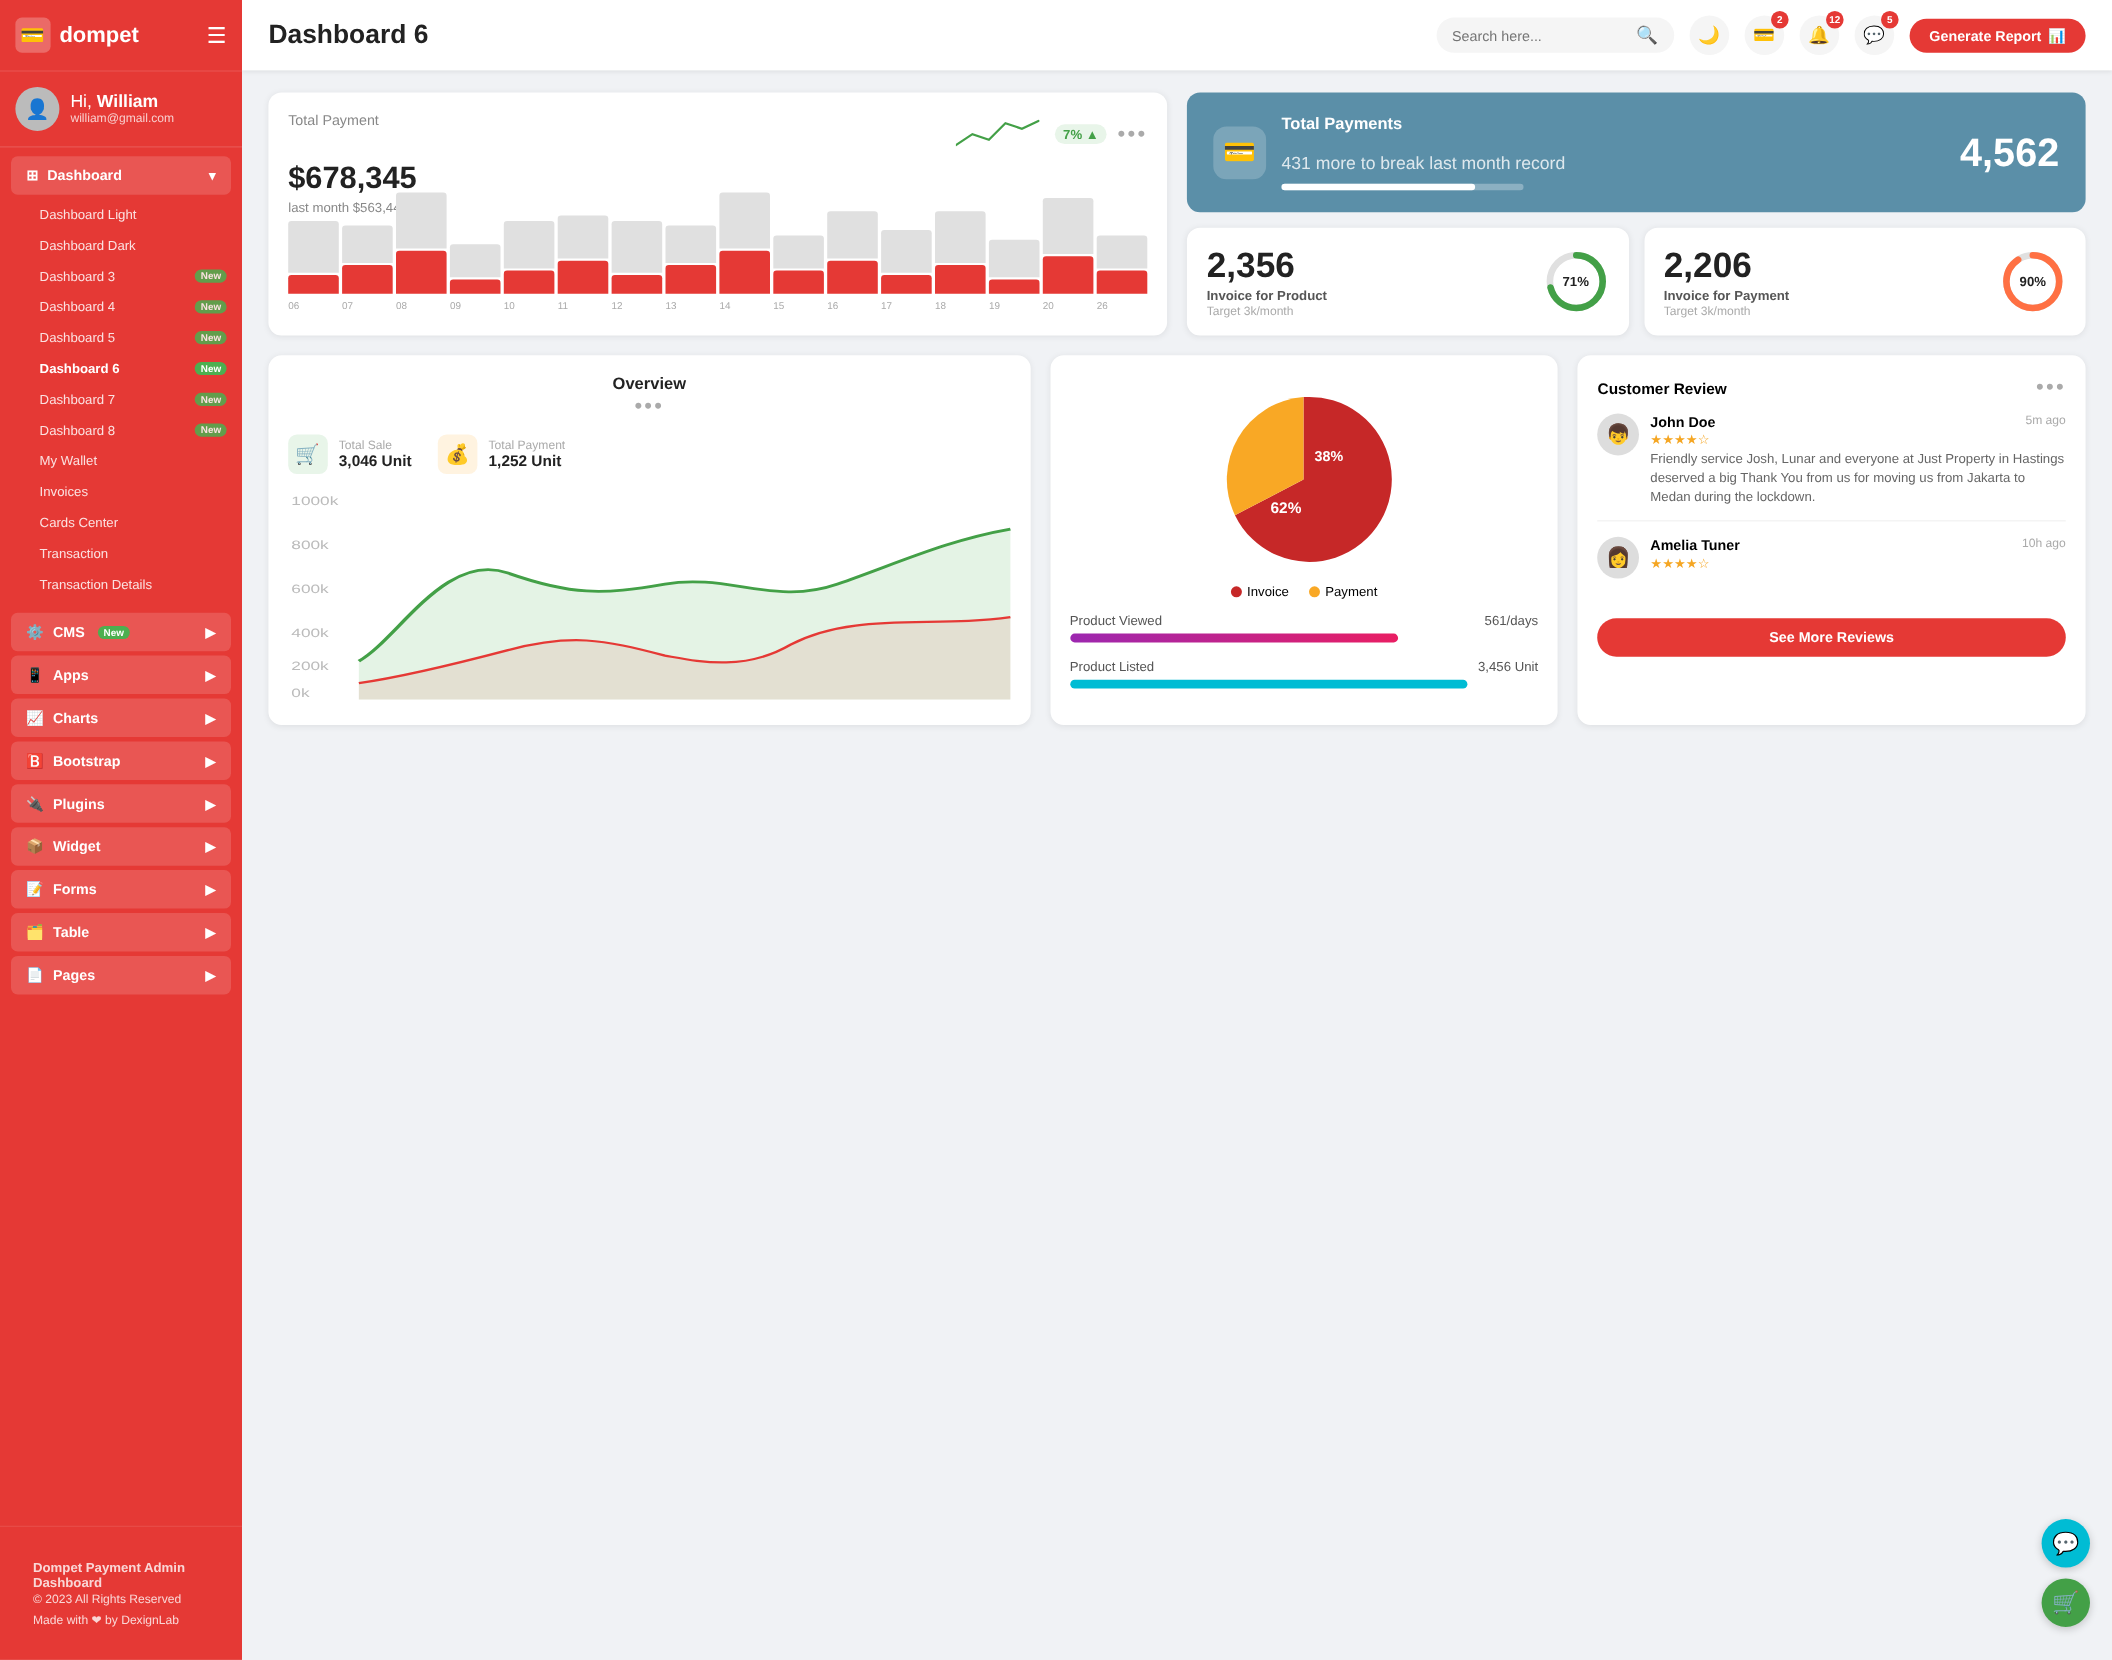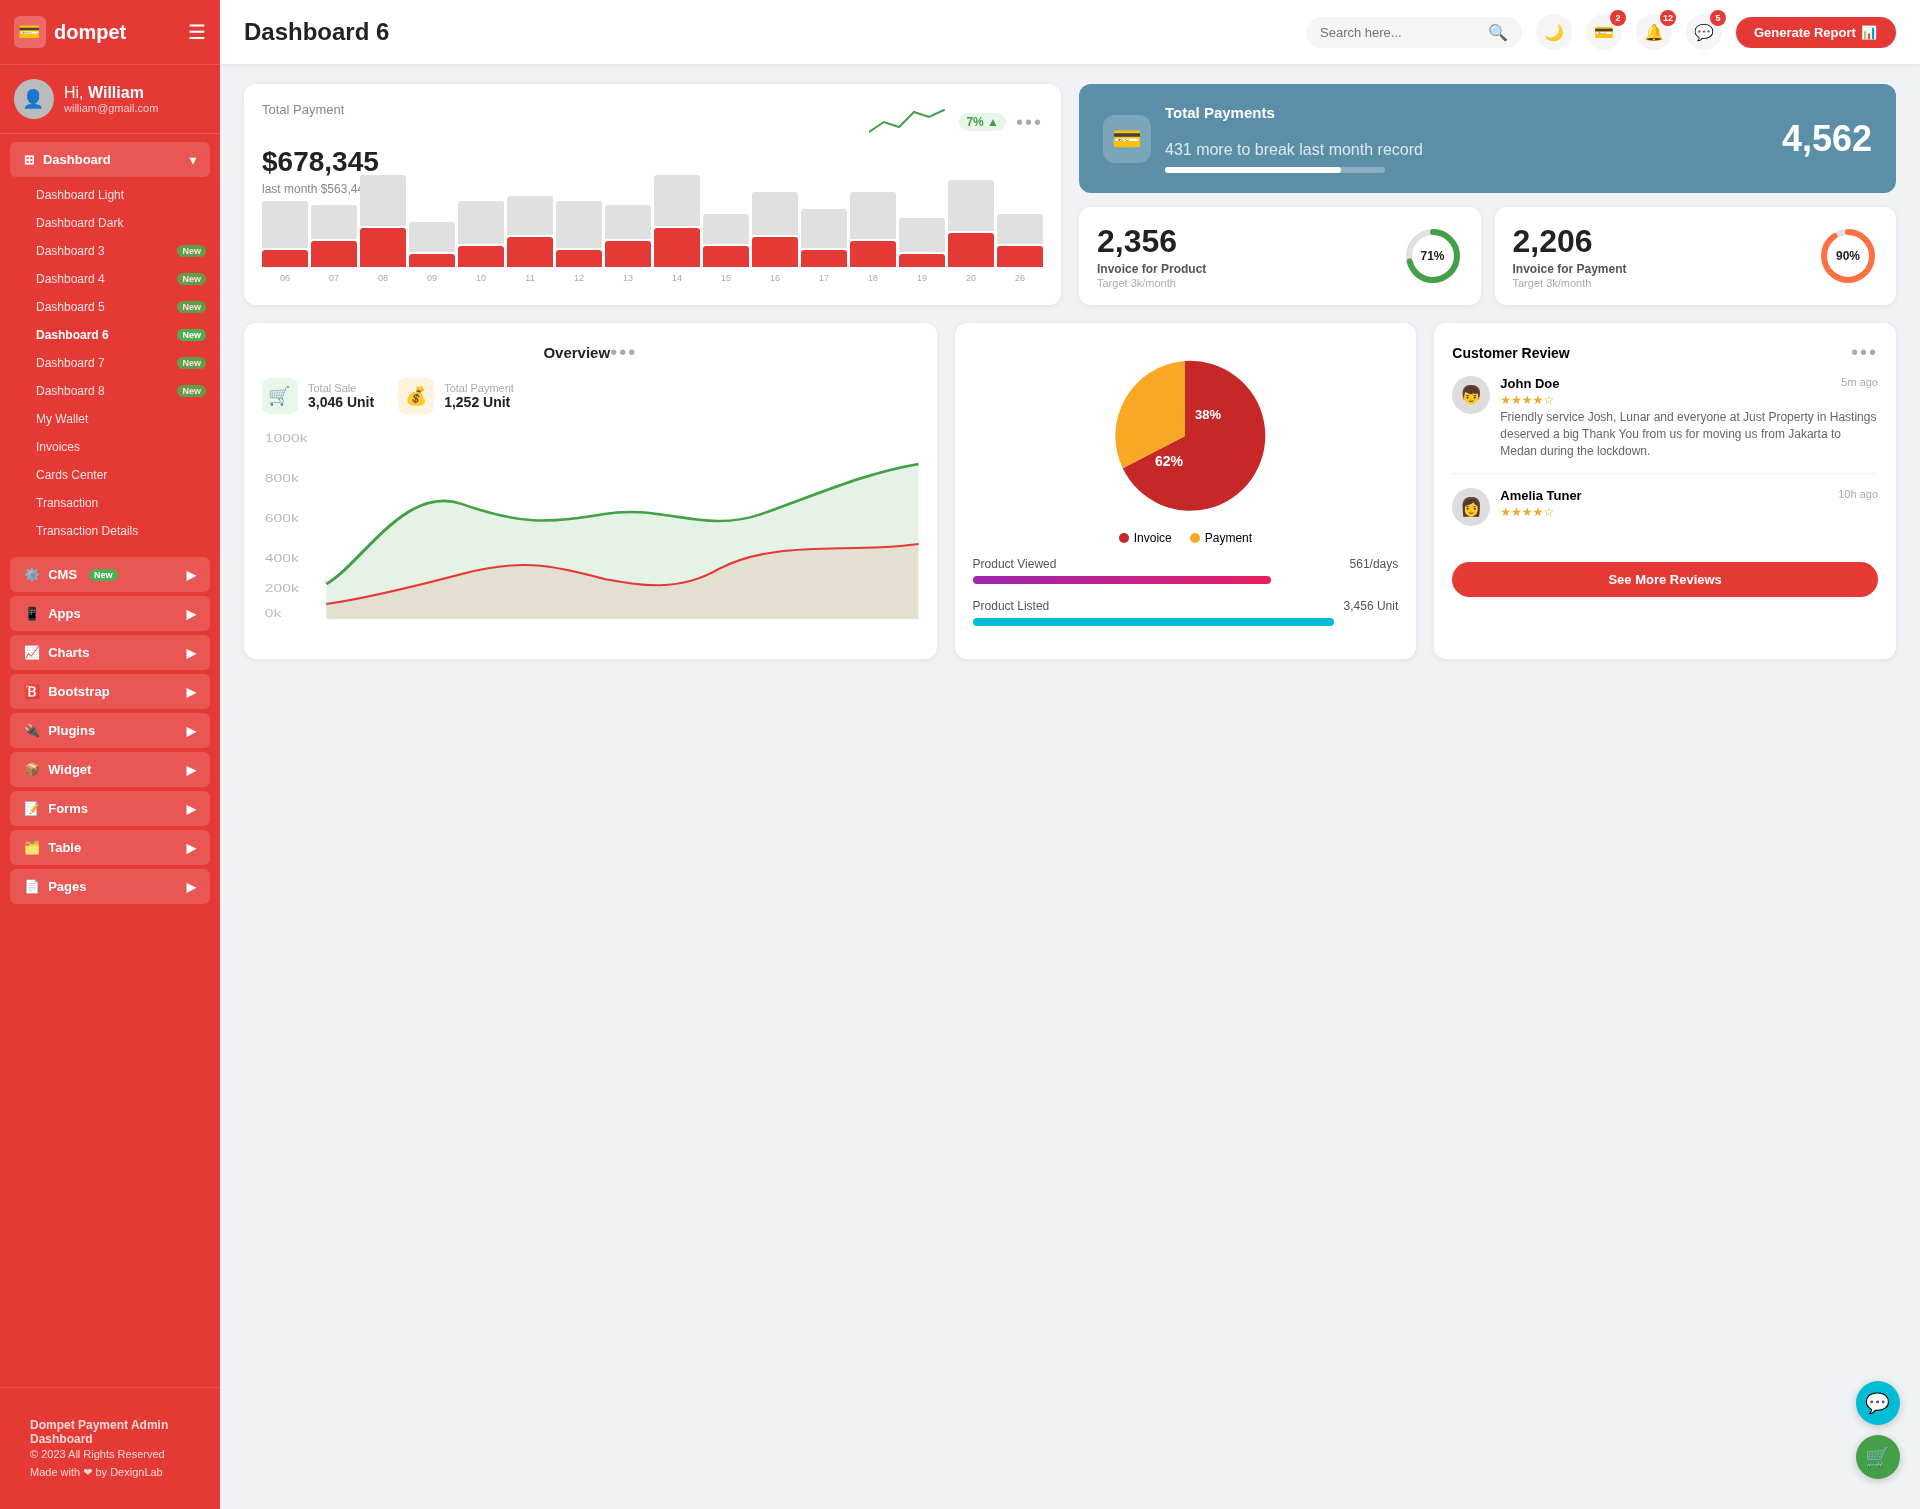--- a/index.html
+++ b/index.html
@@ -141,21 +141,21 @@
     }
 
     
     .total-payment-card { }
     .card-header { display: flex; justify-content: space-between; align-items: flex-start; }
     .card-title { font-size: 13px; color: #888; font-weight: 500; }
     .card-menu { color: #aaa; cursor: pointer; font-size: 20px; letter-spacing: 2px; }
     .big-amount { font-size: 28px; font-weight: 800; color: #222; margin: 4px 0; }
     .last-month { font-size: 12px; color: #888; }
     .pct-badge { background: #e8f5e9; color: #43a047; font-size: 12px; font-weight: 700; padding: 2px 7px; border-radius: 12px; }
-    .bar-group { display: flex; flex-direction: column; align-items: center; gap: 2px; flex: 1; }
+    .bar-group { display: flex; flex-direction: column; align-items: flex-start; gap: 2px; flex: 1; }
     .bar-top { background: #e0e0e0; border-radius: 3px 3px 0 0; width: 100%; }
     .bar-bot { background: #e53935; border-radius: 3px 3px 0 0; width: 100%; }
     .bar-label { font-size: 9px; color: #aaa; margin-top: 4px; }
 
     
     .mini-line { width: 80px; height: 40px; }
 
     
     .blue-card {
       background: #5b8fa8;
@@ -180,21 +180,21 @@
     .invoice-cards { display: grid; grid-template-columns: 1fr 1fr; gap: 14px; }
     .invoice-card { background: #fff; border-radius: 12px; padding: 16px 18px; box-shadow: 0 1px 6px rgba(0,0,0,0.07); display: flex; align-items: center; justify-content: space-between; }
     .invoice-val { font-size: 32px; font-weight: 800; color: #222; }
     .invoice-label { font-size: 12px; color: #555; font-weight: 600; margin-top: 2px; }
     .invoice-target { font-size: 11px; color: #aaa; margin-top: 1px; }
 
     
     .donut-wrap { position: relative; width: 60px; height: 60px; }
     .donut-wrap svg { transform: rotate(-90deg); }
     .donut-pct { position: absolute; top: 50%; left: 50%; transform: translate(-50%,-50%); font-size: 12px; font-weight: 700; color: #222; }
-    .overview-header { display: flex; justify-content: center; align-items: center; margin-bottom: 14px; }
+    .overview-header { display: flex; justify-content: center; align-items: center; margin-bottom: 14px; flex-direction: column; }
     .overview-stats { display: flex; gap: 24px; margin-bottom: 10px; }
     .stat-box { display: flex; align-items: center; gap: 10px; }
     .stat-icon { width: 36px; height: 36px; border-radius: 8px; display: flex; align-items: center; justify-content: center; font-size: 18px; }
     .stat-icon.green { background: #e8f5e9; }
     .stat-icon.orange { background: #fff3e0; }
     .stat-label { font-size: 11px; color: #aaa; }
     .stat-value { font-size: 14px; font-weight: 700; color: #222; }
 
     
     .area-chart-wrap { height: 200px; position: relative; }

